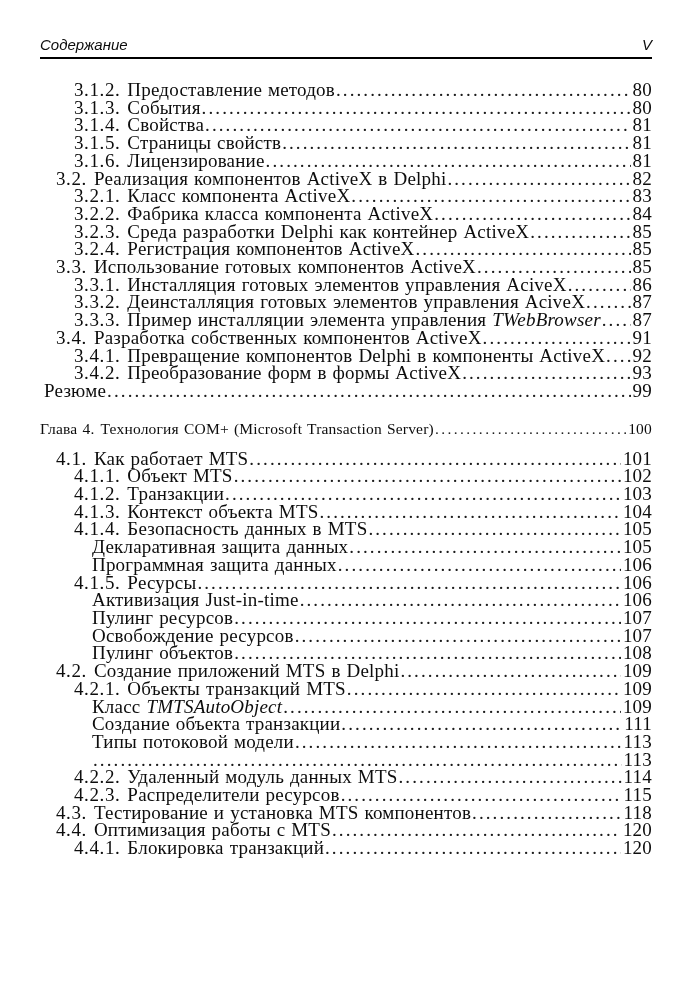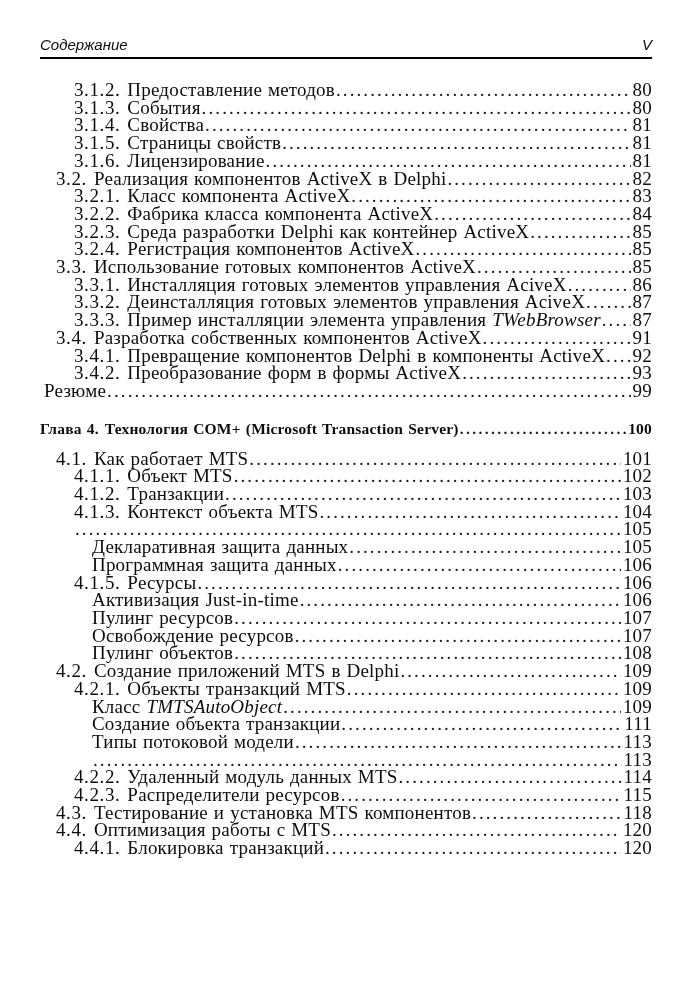--- a/index.html
+++ b/index.html
@@ -65,21 +65,21 @@
   }
   .pg { text-align: right; }
   
   .lvl-chapter { padding-left: 0; }
   .lvl-resume  { padding-left: 4px; align-items: center; }
   .lvl-l2      { padding-left: 16px; }
   .lvl-l3      { padding-left: 34px; }
   .lvl-l4      { padding-left: 52px; align-items: center; }
   
   .lvl-chapter {
-    font-weight: bold;
+    font-weight: normal;
     font-size: 15.5px;
     line-height: 20px;
     margin-top: 19px;
     margin-bottom: 11px;
     letter-spacing: 0.2px;
   }
   .lvl-chapter .num { margin-right: 6px; letter-spacing: 0.2px; }
   .lvl-chapter .dots::after { letter-spacing: 2.4px; }
 </style>
 </head>
@@ -202,20 +202,21 @@
         <span class="title-wrap"><span class="num">4.1.2.</span><span class="pre">Транзакции</span></span>
         <span class="dots"></span>
         <span class="pg">103</span>
       </div>
       <div class="toc-row lvl-l3">
         <span class="title-wrap"><span class="num">4.1.3.</span><span class="pre">Контекст объекта MTS</span></span>
         <span class="dots"></span>
         <span class="pg">104</span>
       </div>
       <div class="toc-row lvl-l3">
+        <span class="title-wrap"><span class="num">4.1.4.</span><span class="pre">Безопасность данных в MTS</span></span>
         <span class="dots"></span>
         <span class="pg">105</span>
       </div>
       <div class="toc-row lvl-l4">
         <span class="title-wrap"><span class="pre">Декларативная защита данных</span></span>
         <span class="dots"></span>
         <span class="pg">105</span>
       </div>
       <div class="toc-row lvl-l4">
         <span class="title-wrap"><span class="pre">Программная защита данных</span></span>

